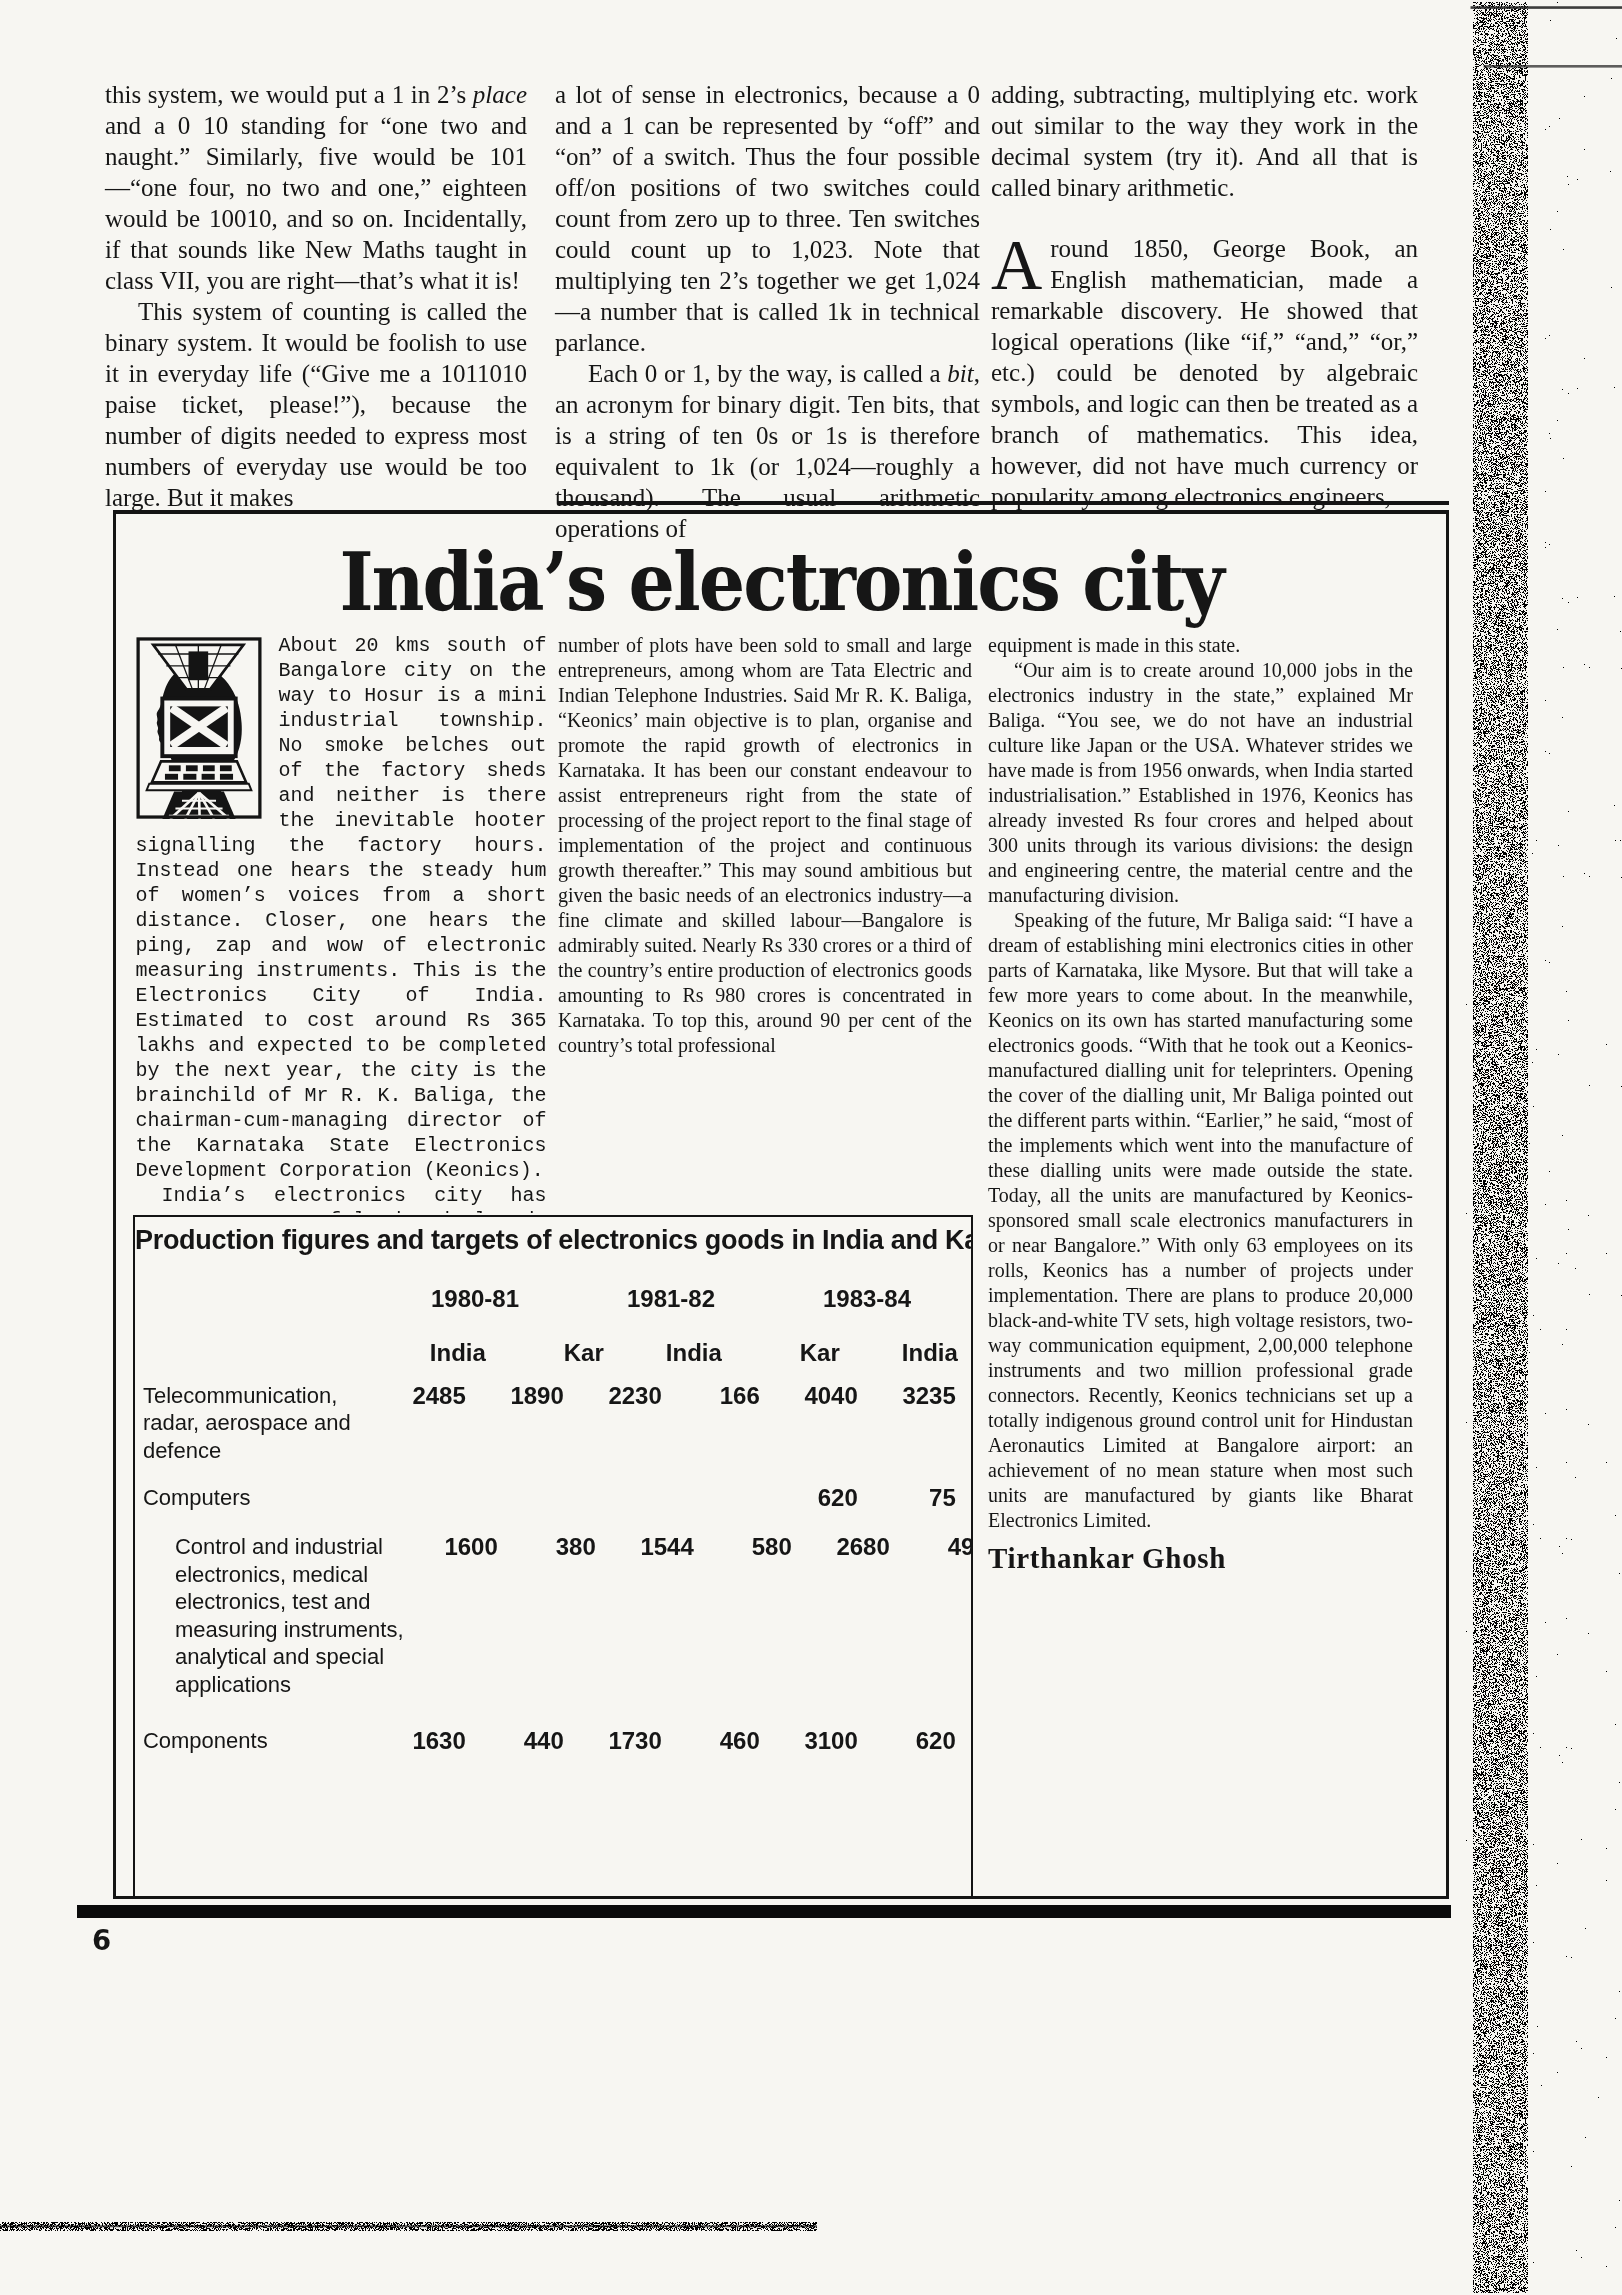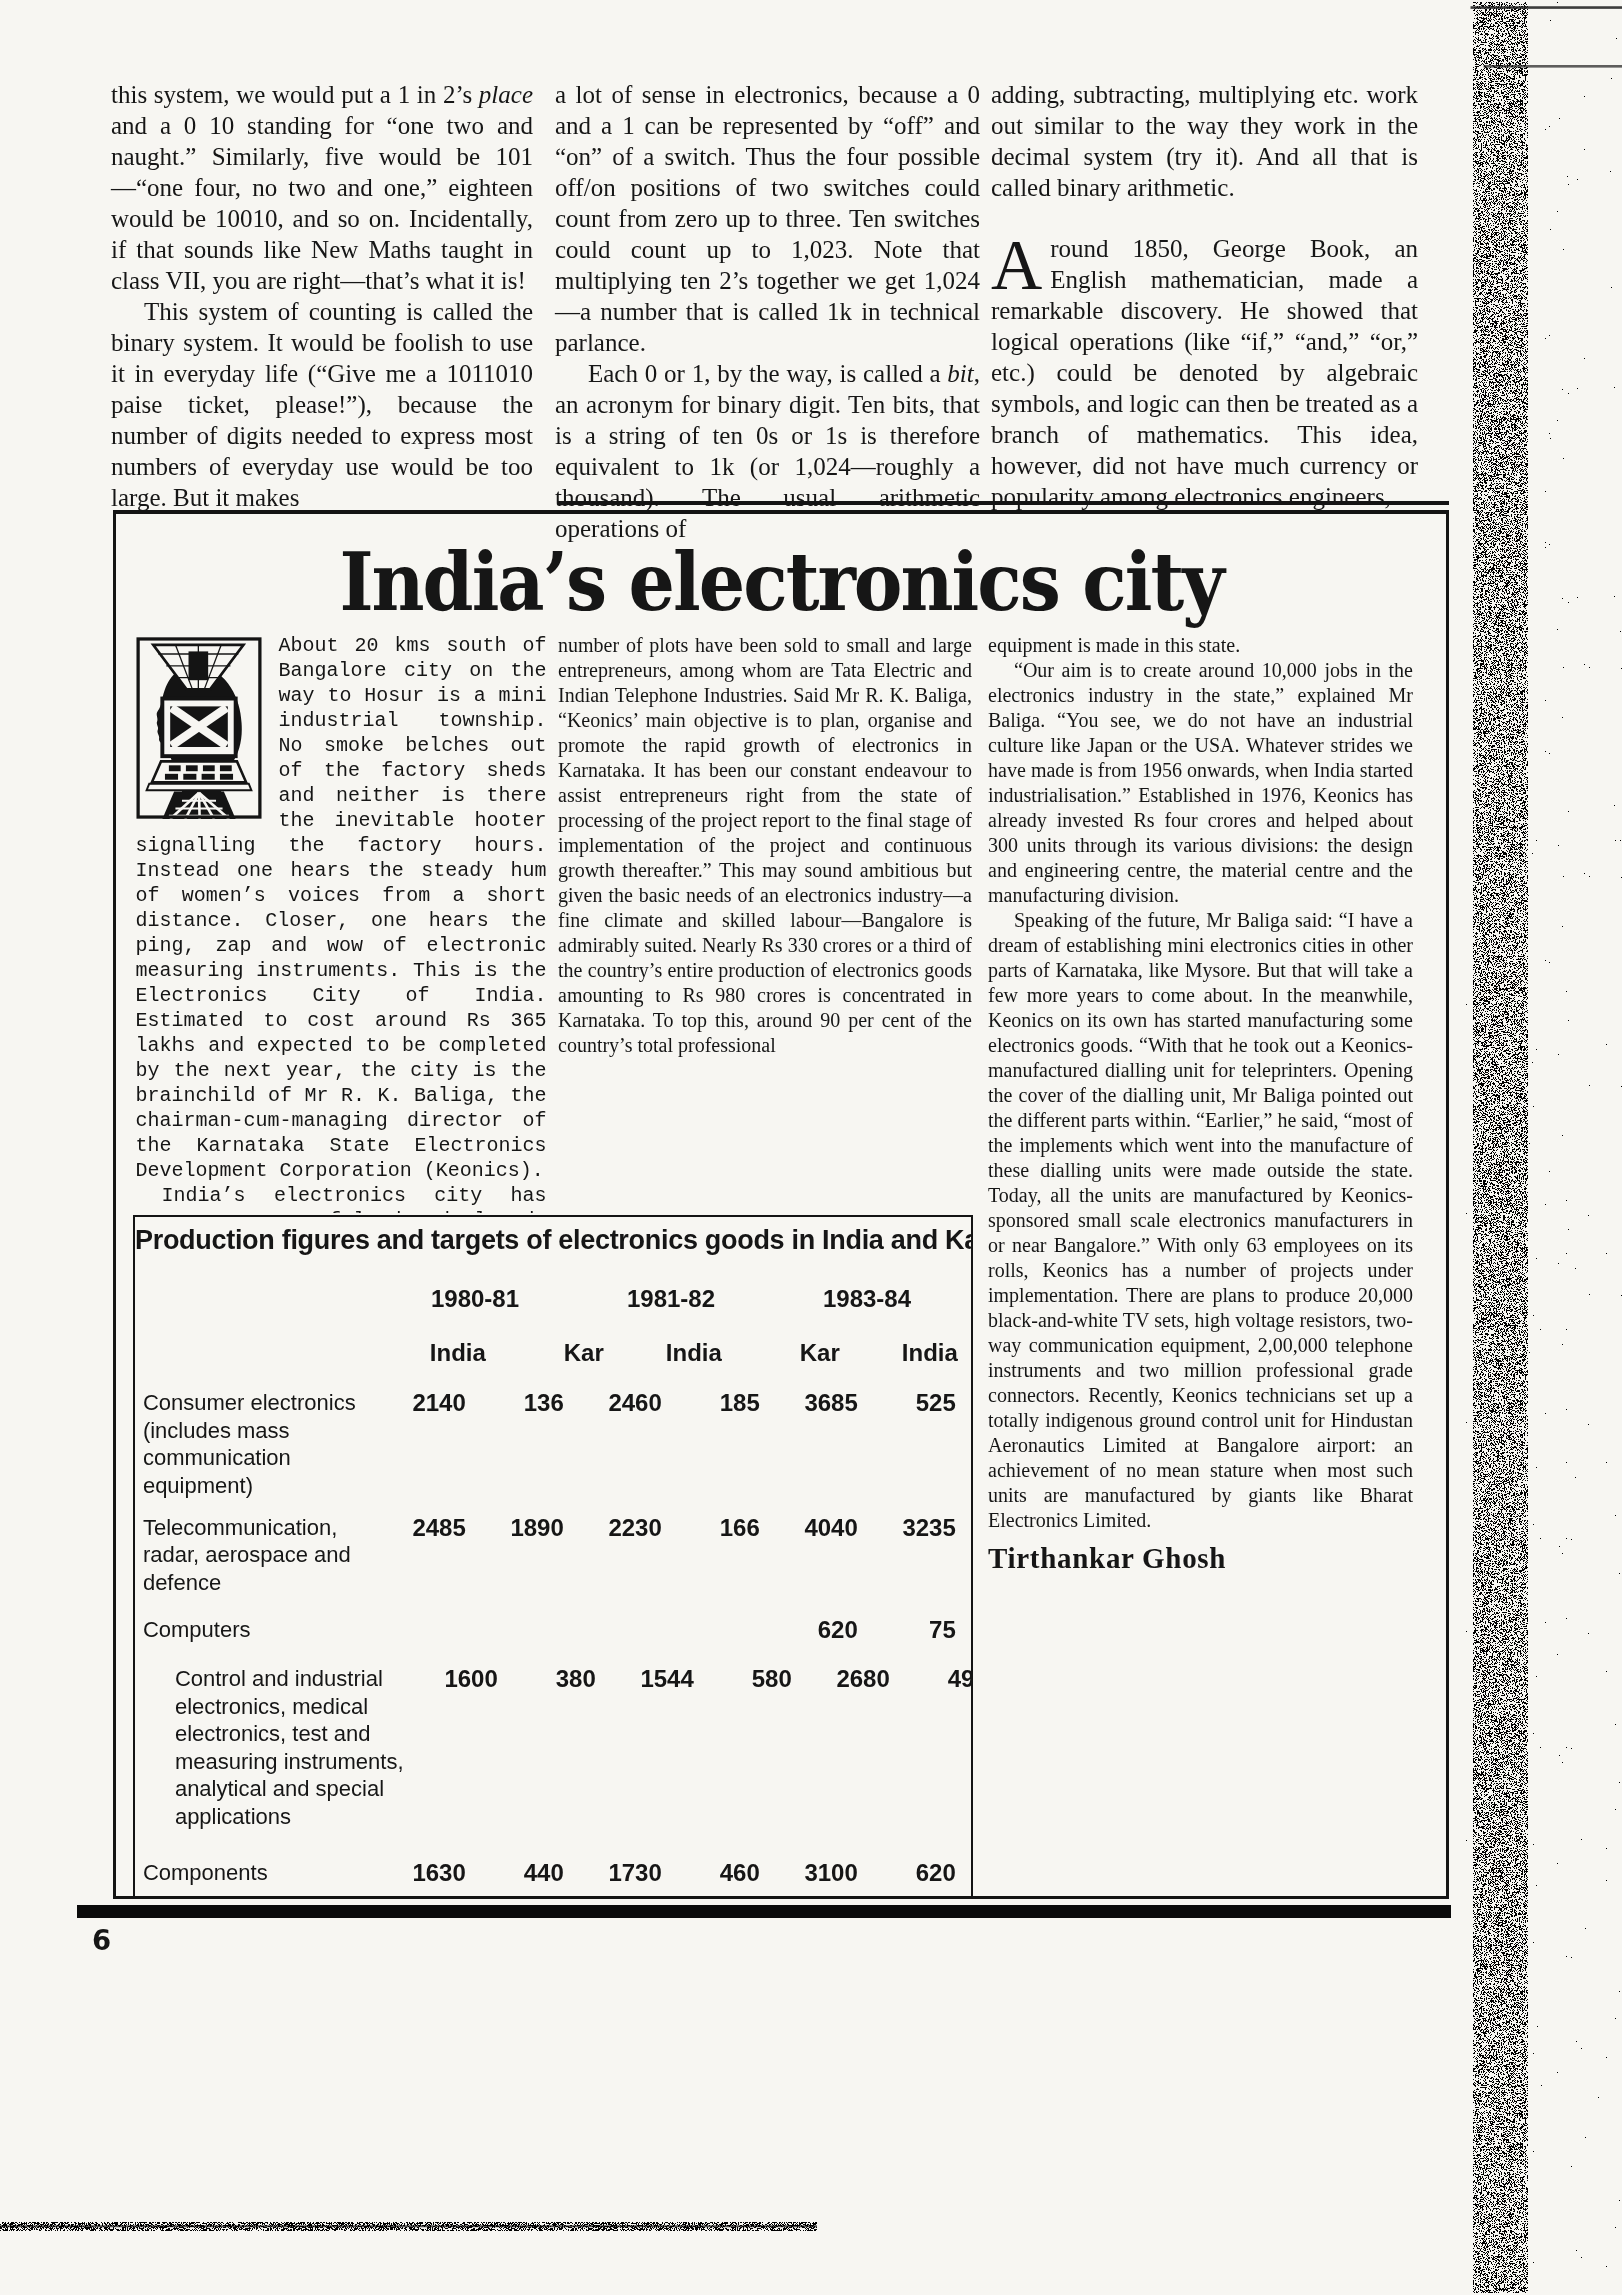--- a/index.html
+++ b/index.html
@@ -69,21 +69,21 @@
   .sepbar{position:absolute;left:77px;top:1905px;width:1374px;height:13px;background:#0b0b0b;}
   .pagenum{position:absolute;left:92px;top:1924px;
     font-family:"DejaVu Sans",sans-serif;font-weight:bold;font-size:27.5px;}
   .noise-right{position:absolute;left:1464px;top:0;width:158px;height:2295px;}
   .noise-left{position:absolute;left:0;top:0;width:46px;height:2295px;opacity:.7;}
   .bottomstrip{position:absolute;left:0;top:2222px;width:817px;height:9.2px;}
 </style>
 </head>
 <body>
 
-<div class="coltext" style="left:111px;top:79px;width:422px;">
+<div class="coltext" style="left:105px;top:79px;width:422px;">
   <p><span>this system, we would put a 1 in 2’s </span><em>place</em><span> and a 0 10 standing for “one two and naught.” Similarly, five would be 101—“one four, no two and one,” eighteen would be 10010, and so on. Incidentally, if that sounds like New Maths taught in class VII, you are right—that’s what it is!</span></p>
   <p class="ind">This system of counting is called the binary system. It would be foolish to use it in everyday life (“Give me a 1011010 paise ticket, please!”), because the number of digits needed to express most numbers of everyday use would be too large. But it makes</p>
 </div>
 
 <div class="coltext" style="left:555px;top:79px;width:425px;">
   <p>a lot of sense in electronics, because a 0 and a 1 can be represented by “off” and “on” of a switch. Thus the four possible off/on positions of two switches could count from zero up to three. Ten switches could count up to 1,023. Note that multiplying ten 2’s together we get 1,024—a number that is called 1k in technical parlance.</p>
   <p class="ind"><span>Each 0 or 1, by the way, is called a </span><em>bit</em><span>, an acronym for binary digit. Ten bits, that is a string of ten 0s or 1s is therefore equivalent to 1k (or 1,024—roughly a thousand). The usual arithmetic operations of</span></p>
 </div>
 
 <div class="coltext" style="left:991px;top:79px;width:427px;">
@@ -171,29 +171,20 @@
     <div class="subrow">
       <div style="text-align:left;"></div>
       <div>India</div>
       <div>Kar</div>
       <div>India</div>
       <div>Kar</div>
       <div>India</div>
       <div>Kar</div>
     </div>
 
-    <div class="trow r1">
-      <div class="lbl">Consumer electronics (includes mass communication equipment)</div>
-      <div class="num">2140</div>
-      <div class="num">136</div>
-      <div class="num">2460</div>
-      <div class="num">185</div>
-      <div class="num">3685</div>
-      <div class="num">525</div>
-    </div>
 
     <div class="trow r2">
       <div class="lbl">Telecommunication, radar, aerospace and defence</div>
       <div class="num">2485</div>
       <div class="num">1890</div>
       <div class="num">2230</div>
       <div class="num">166</div>
       <div class="num">4040</div>
       <div class="num">3235</div>
     </div>

